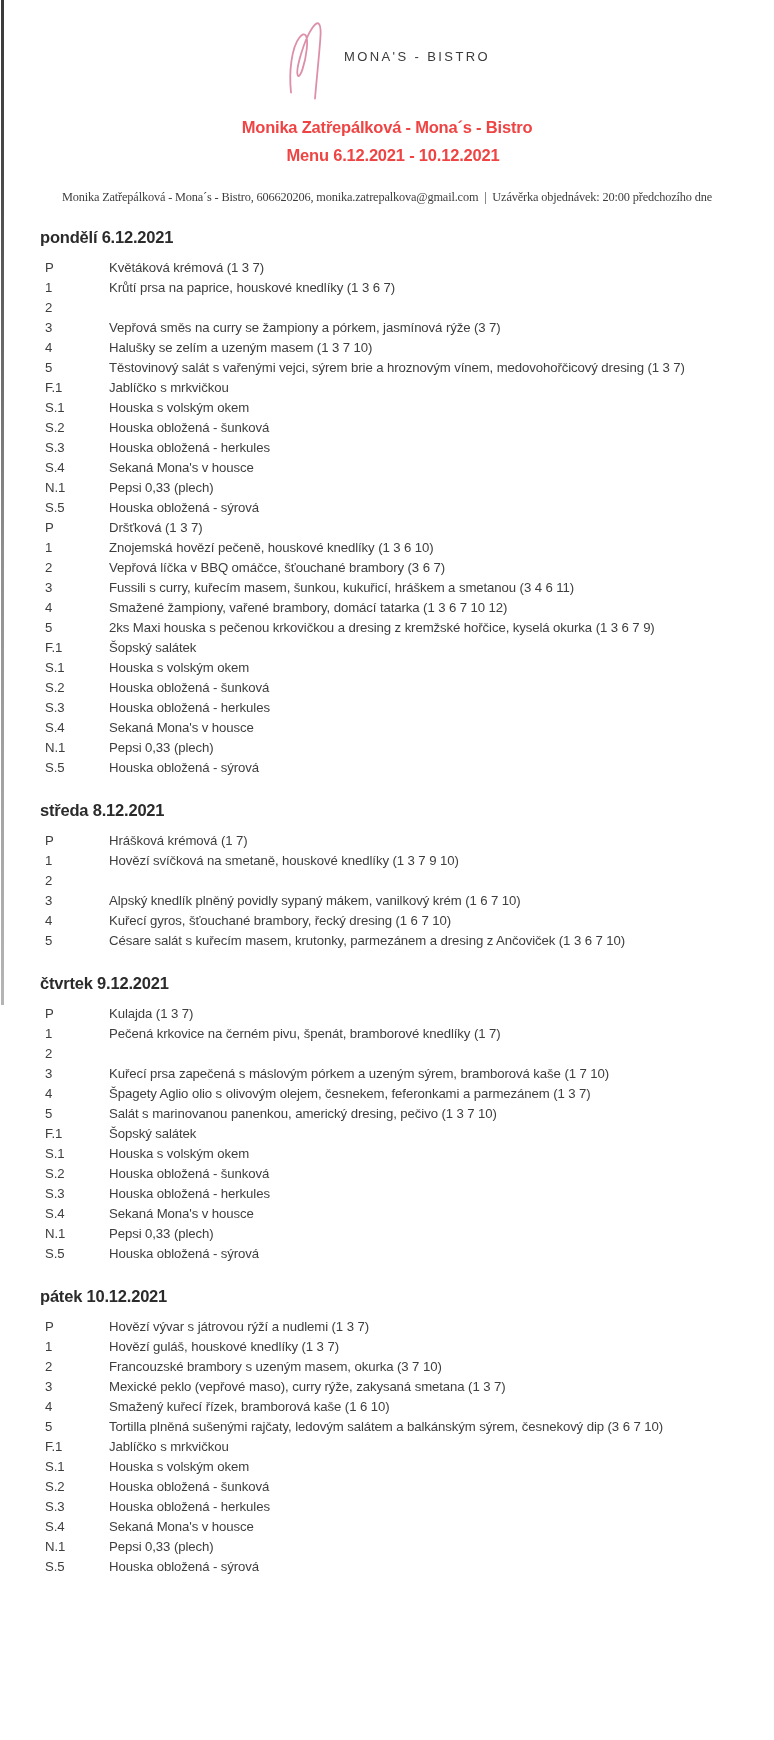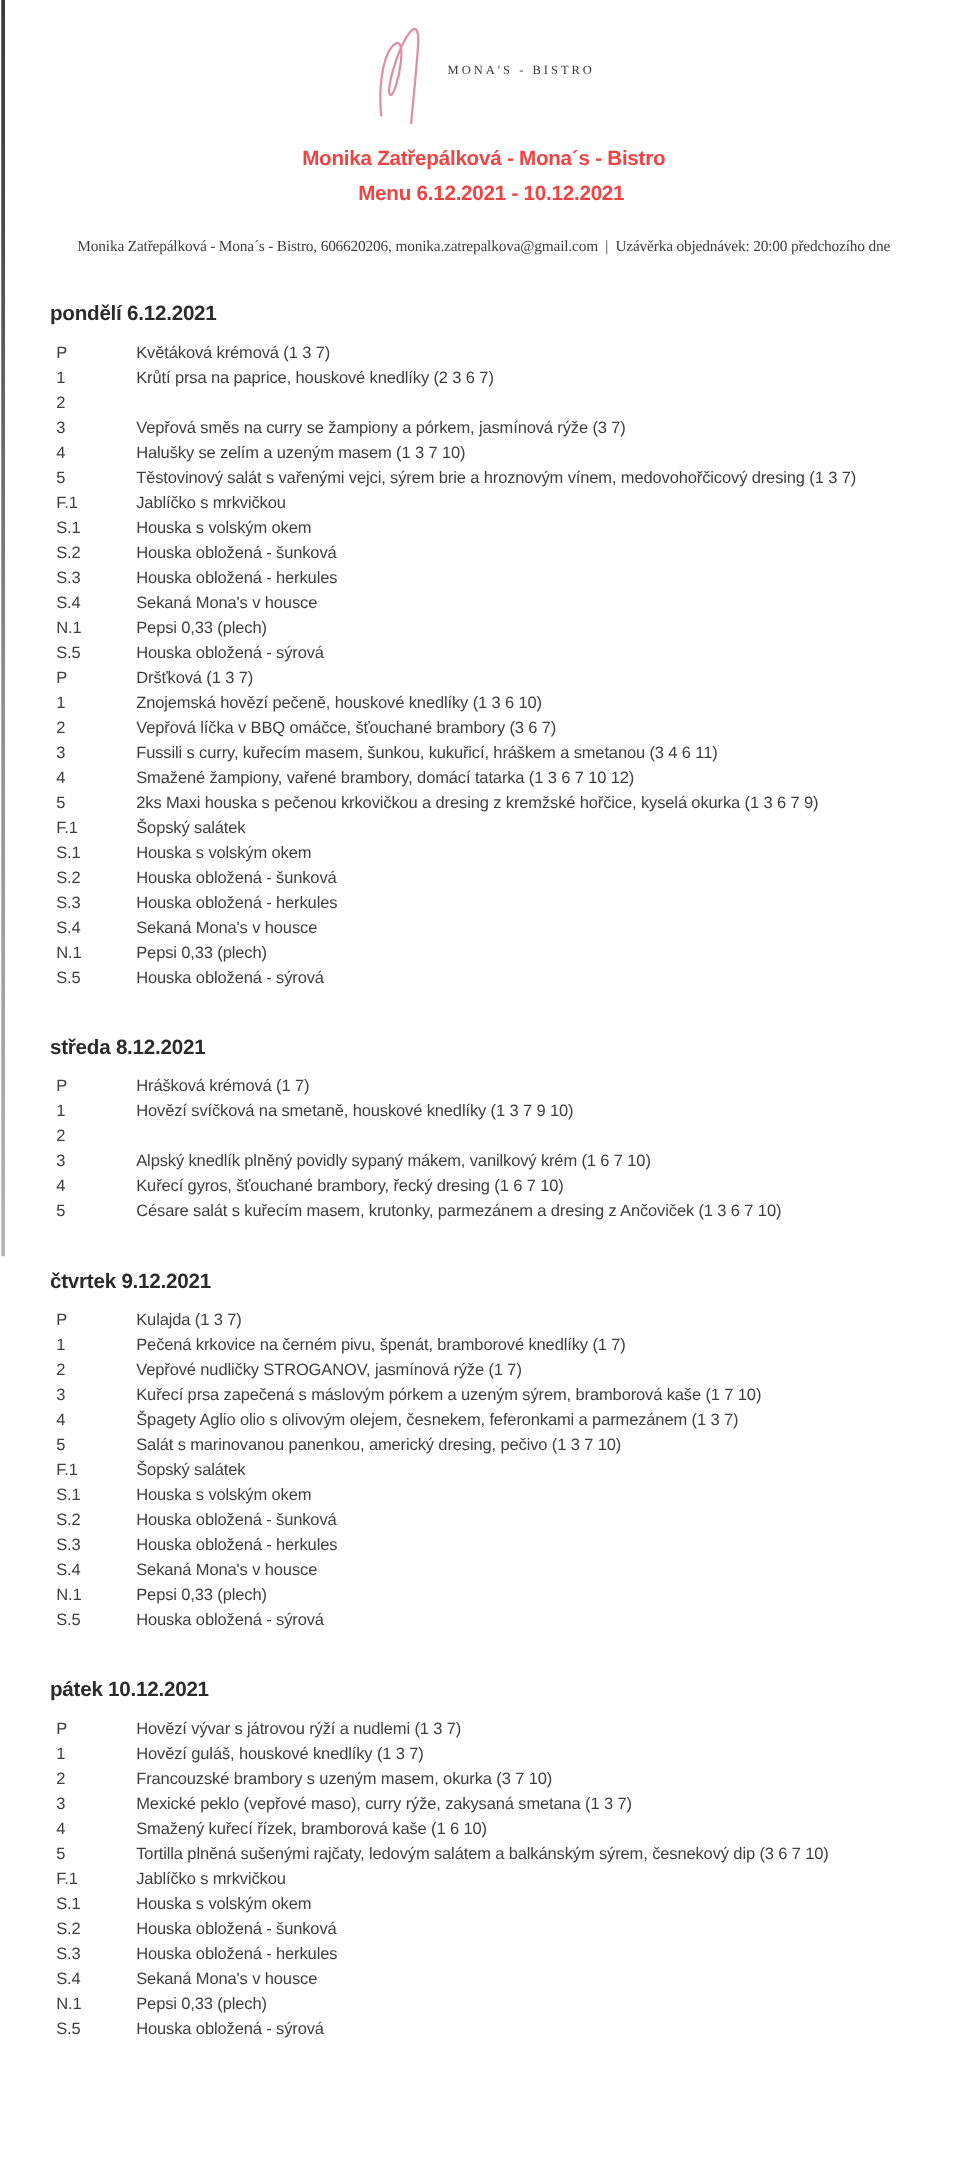--- a/index.html
+++ b/index.html
@@ -31,22 +31,22 @@
   .logo {
     display: flex;
     justify-content: center;
     align-items: center;
     height: 92px;
   }
   .logo svg {
     display: block;
   }
   .logo-text {
-    font-family: Liberation Serif, serif;
-    font-size: 10px;
+    font-family: Liberation Sans, sans-serif;
+    font-size: 13px;
     letter-spacing: 2.4px;
     color: #3a3a3a;
     margin-left: 10px;
     transform: translateY(-2px);
     white-space: nowrap;
   }
   h1.title, h2.subtitle {
     font-size: 16.5px;
     font-weight: bold;
     color: #ef4444;
@@ -62,21 +62,21 @@
     margin: 22px 6px 0 6px;
     white-space: pre-wrap;
     letter-spacing: -0.15px;
     font-family: Liberation Serif, serif;
   }
   main { padding-bottom: 40px; }
   .day-title {
     font-size: 16.5px;
     font-weight: bold;
     color: #2b2b2b;
-    margin: 34px 0 9px 40px;
+    margin: 20px 0 9px 40px;
     line-height: 24px;
     letter-spacing: -0.2px;
   }
   .row {
     display: flex;
     line-height: 20px;
     font-size: 13.2px;
     letter-spacing: -0.1px;
   }
   .row .code {
@@ -108,21 +108,21 @@
 
 <main id="days">
     <section class="day">
       <h3 class="day-title">pondělí 6.12.2021</h3>
       <div class="row">
         <span class="code">P</span>
         <span class="text">Květáková krémová (1 3 7)</span>
       </div>
       <div class="row">
         <span class="code">1</span>
-        <span class="text">Krůtí prsa na paprice, houskové knedlíky (2 3 6 7)</span>
+        <span class="text">Krůtí prsa na paprice, houskové knedlíky (1 3 6 7)</span>
       </div>
       <div class="row">
         <span class="code">2</span>
       </div>
       <div class="row">
         <span class="code">3</span>
         <span class="text">Vepřová směs na curry se žampiony a pórkem, jasmínová rýže (3 7)</span>
       </div>
       <div class="row">
         <span class="code">4</span>
@@ -246,21 +246,20 @@
       <div class="row">
         <span class="code">P</span>
         <span class="text">Kulajda (1 3 7)</span>
       </div>
       <div class="row">
         <span class="code">1</span>
         <span class="text">Pečená krkovice na černém pivu, špenát, bramborové knedlíky (1 7)</span>
       </div>
       <div class="row">
         <span class="code">2</span>
-        <span class="text">Vepřové nudličky STROGANOV, jasmínová rýže (1 7)</span>
       </div>
       <div class="row">
         <span class="code">3</span>
         <span class="text">Kuřecí prsa zapečená s máslovým pórkem a uzeným sýrem, bramborová kaše (1 7 10)</span>
       </div>
       <div class="row">
         <span class="code">4</span>
         <span class="text">Špagety Aglio olio s olivovým olejem, česnekem, feferonkami a parmezánem (1 3 7)</span>
       </div>
       <div class="row">

